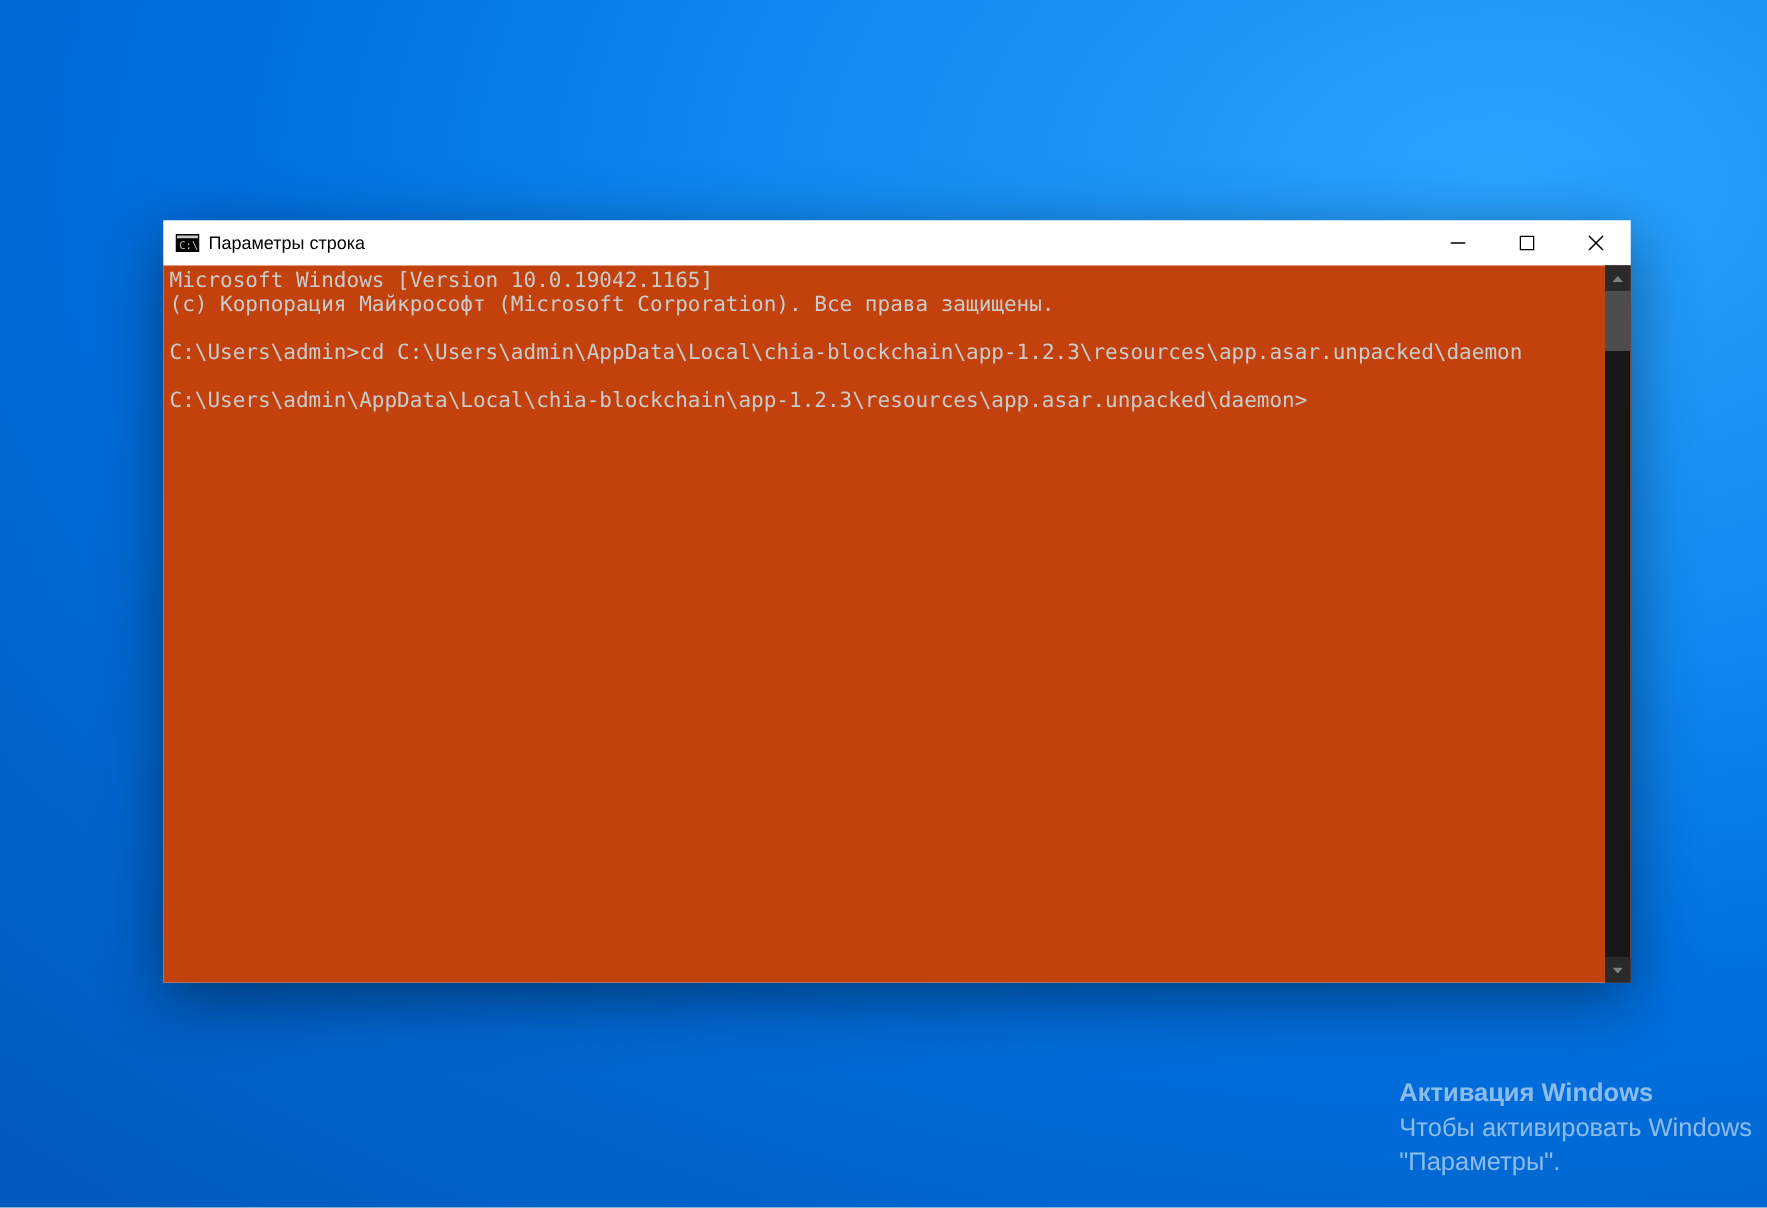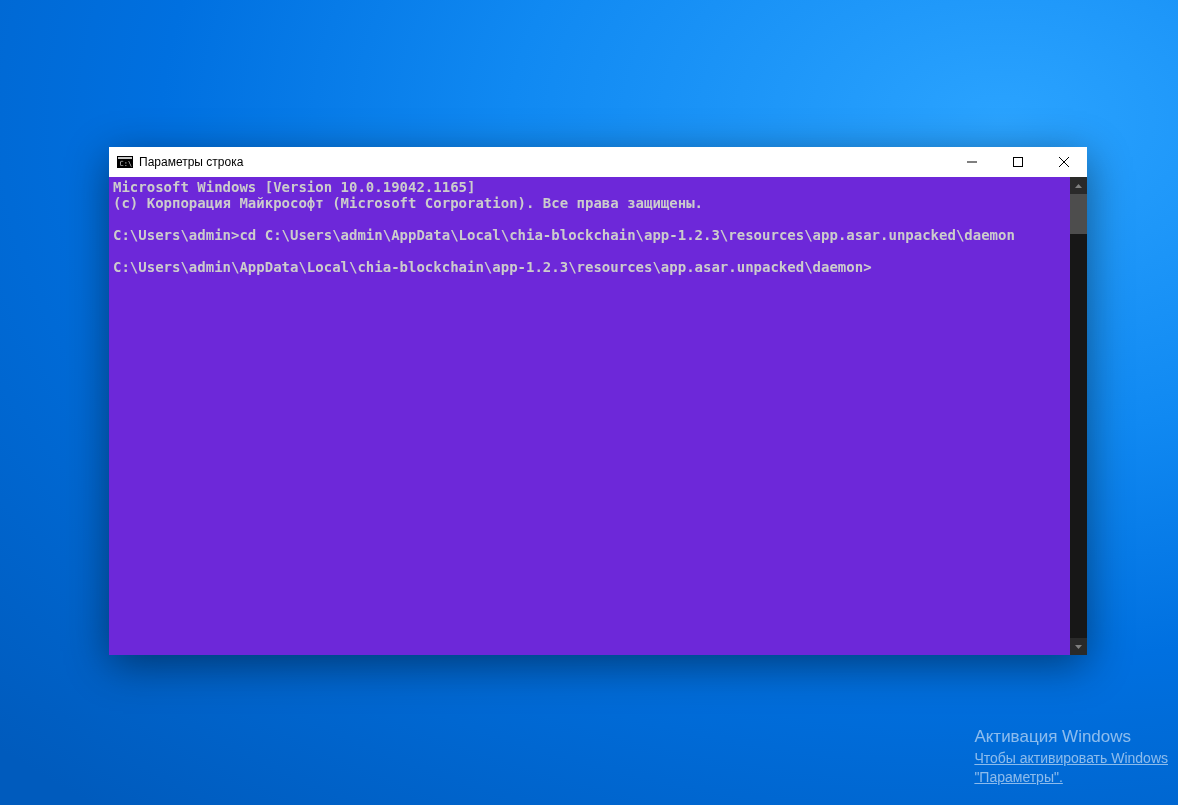--- a/index.html
+++ b/index.html
@@ -11,22 +11,22 @@
   }
 
   .watermark {
     position: absolute;
     right: 10px;
     bottom: 18px;
     text-align: left;
     color: rgba(255,255,255,0.55);
     pointer-events: none;
   }
-  .watermark .title { font-size: 17px; font-weight: 400; margin-bottom: 2px; }
-  .watermark .sub   { font-size: 14px; line-height: 1.35; text-decoration: underline; }
+  .watermark .title { font-size: 17px; font-weight: 700; margin-bottom: 2px; }
+  .watermark .sub   { font-size: 17px; line-height: 1.35; }
 
   .window {
     position: absolute;
     left: 109px;
     top: 147px;
     width: 978px;
     height: 508px;
     background: #fff;
     box-shadow: 0 10px 40px rgba(0,0,0,0.45);
     display: flex;
@@ -51,23 +51,22 @@
   .win-btn {
     width: 46px; height: 30px;
     display: inline-flex; align-items: center; justify-content: center;
     color: #000;
   }
   .win-btn svg { display: block; }
 
   .client {
     flex: 1;
     display: flex;
-    background: #6d28d9;
+    background: #c2410c;
     min-height: 0;
-    font-weight: bold;
   }
   .terminal {
     flex: 1;
     padding: 2px 4px 4px 4px;
     color: #cccccc;
     font-family: Consolas, "Lucida Console", monospace;
     font-size: 14px;
     line-height: 16px;
     white-space: pre;
     overflow: hidden;

